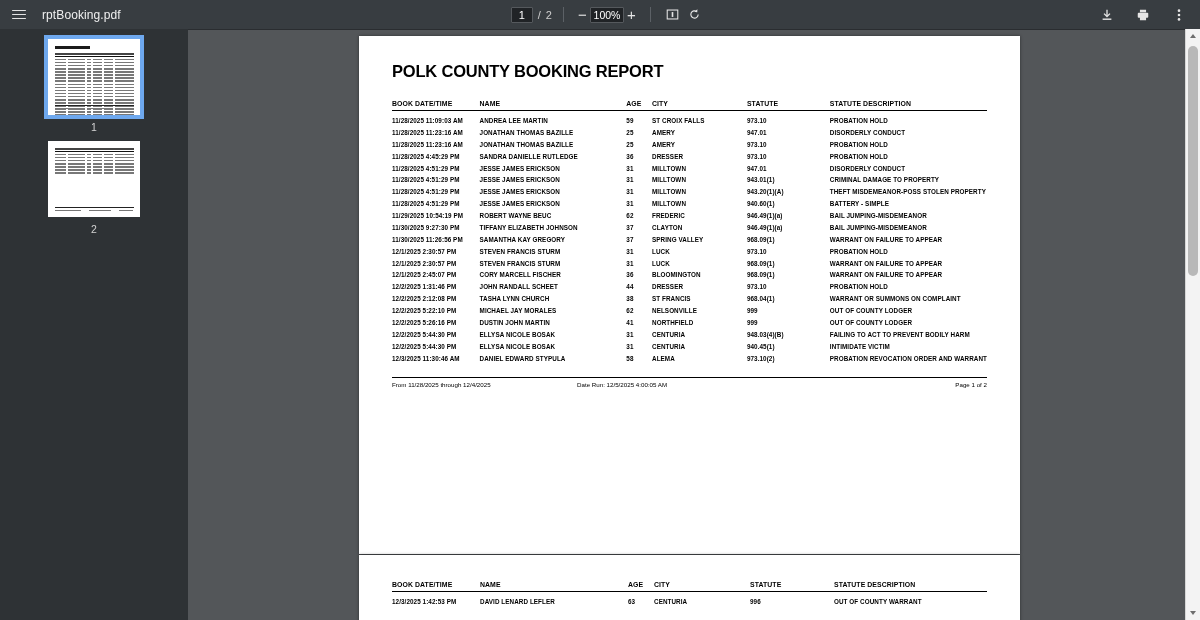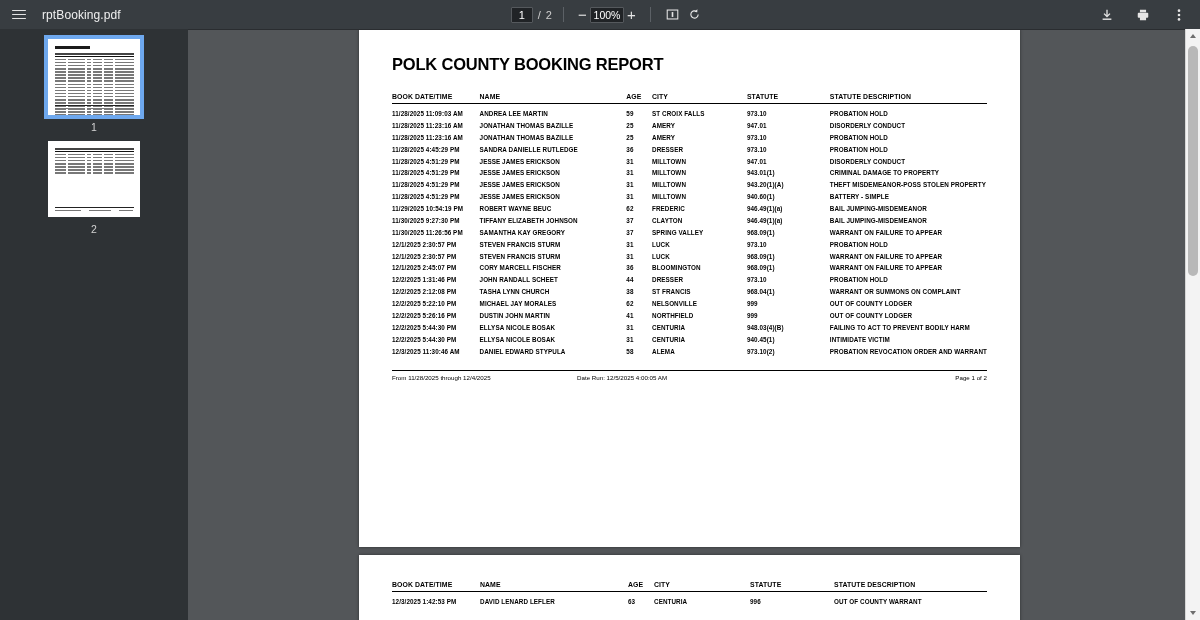--- a/index.html
+++ b/index.html
@@ -110,21 +110,21 @@
     background: #535659;
     overflow: hidden;
   }
   .page {
     position: absolute;
     left: 171px;
     width: 661px;
     background: #fff;
     box-shadow: 0 0 3px rgba(0,0,0,.45);
   }
-  #page-1 { top: 0; height: 518px; }
+  #page-1 { top: 7px; height: 518px; }
   #page-2 { top: 526px; height: 140px; }
 
   .page-inner { padding: 26px 33px 0 33px; }
 
   .report-title {
     font-size: 16.5px;
     font-weight: bold;
     letter-spacing: -.2px;
     color: #000;
     margin-bottom: 19px;

